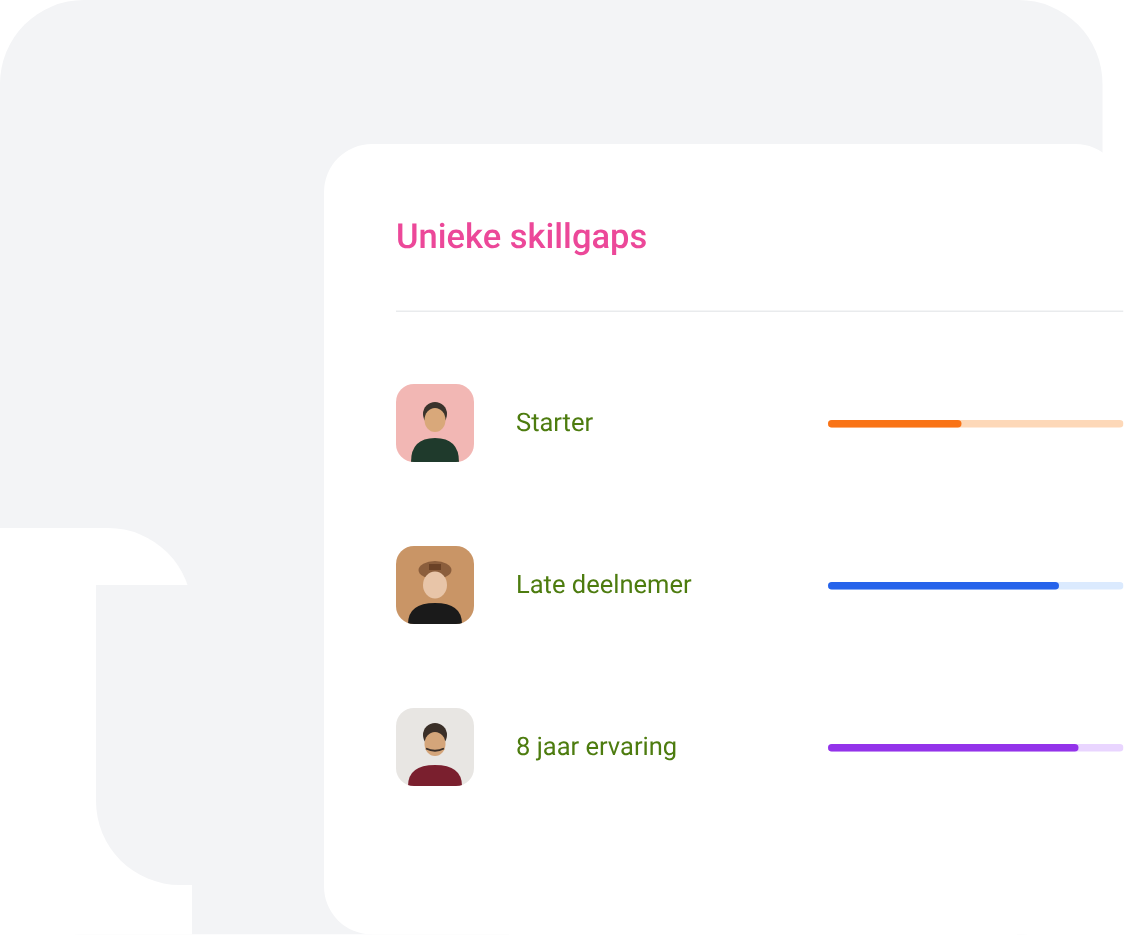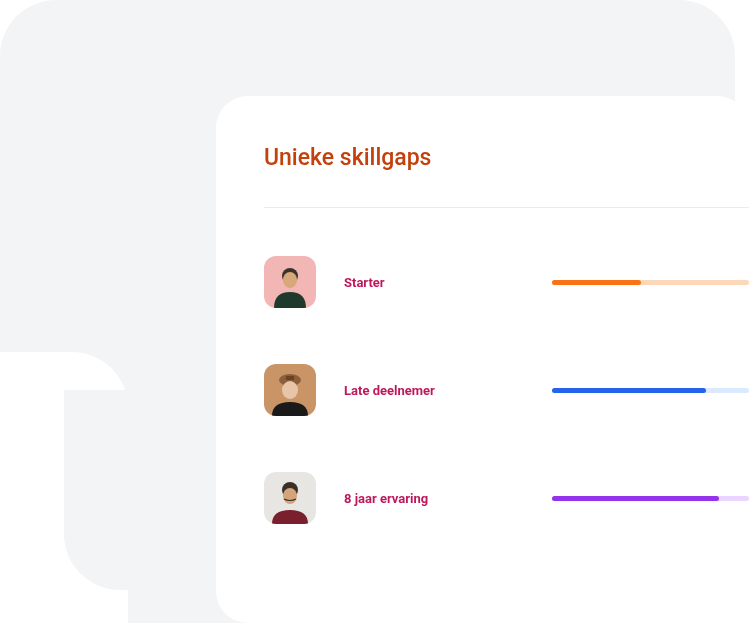--- a/index.html
+++ b/index.html
@@ -54,21 +54,21 @@
       width: 533px;
       height: 527px;
       background: #ffffff;
       border-radius: 32px;
       padding: 48px 0 48px 48px;
     }
 
     .card-title {
       font-size: 23px;
       font-weight: 500;
-      color: #c2410c;
+      color: #ec4899;
       margin-bottom: 36px;
     }
 
     .divider {
       height: 1px;
       background: #e9ebed;
       margin-right: 0;
     }
 
     .list {
@@ -94,23 +94,23 @@
       justify-content: center;
       overflow: hidden;
     }
 
     .avatar svg {
       width: 100%;
       height: 100%;
     }
 
     .row-label {
-      font-size: 13px;
-      font-weight: 700;
-      color: #be185d;
+      font-size: 17px;
+      font-weight: 400;
+      color: #4d7c0f;
       width: 180px;
       flex-shrink: 0;
     }
 
     .bar-track {
       height: 5px;
       border-radius: 3px;
       flex: 1;
       margin-right: 0;
       position: relative;

